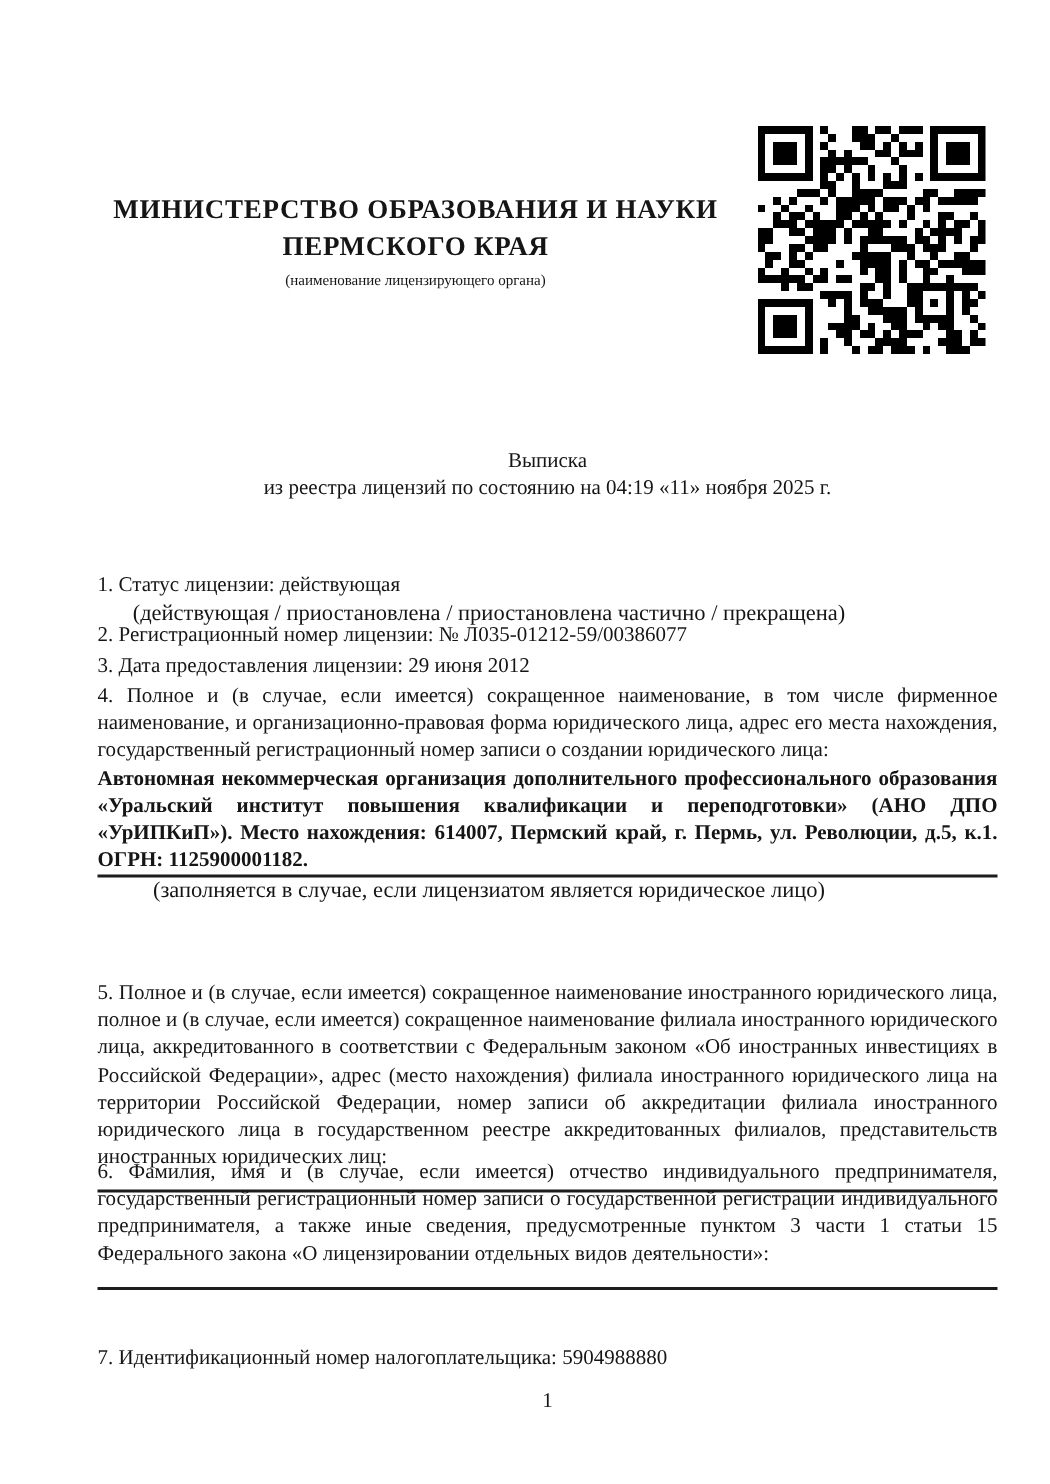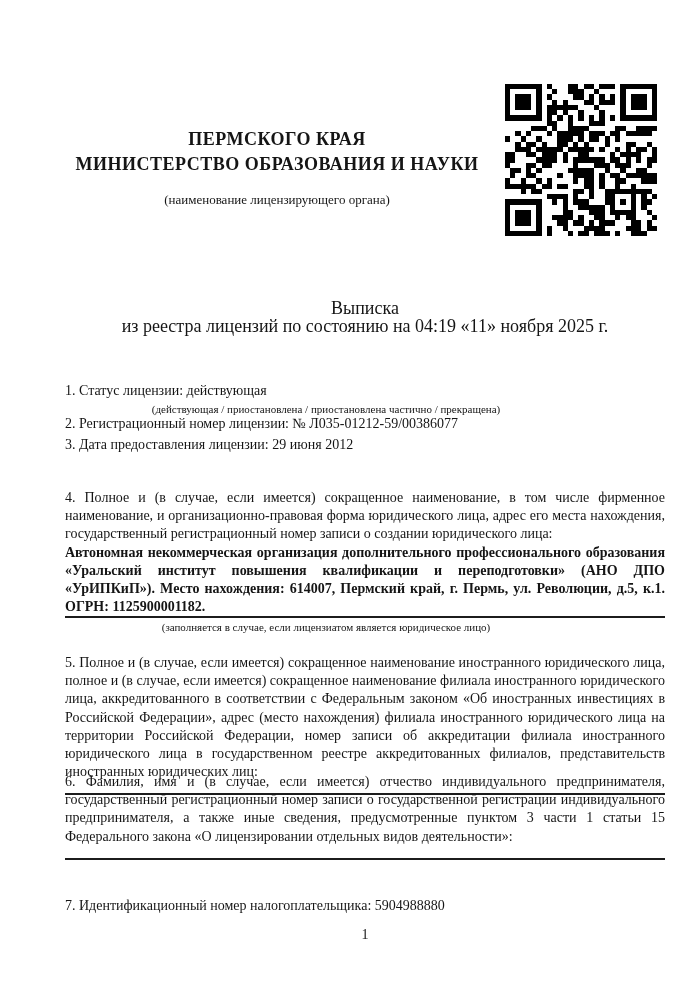--- a/index.html
+++ b/index.html
@@ -8,41 +8,41 @@
     width:700px;height:989px;
     background:#ffffff;
     font-family:"Liberation Serif", serif;
     color:#151515;
     overflow:hidden;
   }
   .abs{position:absolute;}
   
   .ministry-block{left:65px;top:127px;width:424px;text-align:center;}
   .ministry-line{font-size:18px;font-weight:bold;line-height:25px;letter-spacing:0.5px;white-space:nowrap;}
-  .ministry-sub{font-size:13px;line-height:13px;margin-top:16px;}
+  .ministry-sub{font-size:10px;line-height:13px;margin-top:4px;}
   .qr-box{left:505px;top:84px;width:152px;height:152px;}
   .qr-box svg{display:block;width:152px;height:152px;}
   
-  .doc-title{left:65px;top:299px;width:600px;text-align:center;font-size:18px;line-height:18.2px;}
+  .doc-title{left:65px;top:299px;width:600px;text-align:center;font-size:14px;line-height:18.2px;}
   
   .item{position:absolute;left:65px;width:600px;font-size:14px;line-height:18.2px;}
   .just{text-align:justify;text-justify:inter-word;}
-  .note{font-size:11px;line-height:13px;text-align:center;margin-right:78px;margin-top:3px;}
+  .note{font-size:15px;line-height:13px;text-align:center;margin-right:78px;margin-top:3px;}
   .underlined{border-bottom:2px solid #1c1c1c;font-weight:bold;}
   .blank-field{height:12px;border-bottom:2px solid #1c1c1c;}
   .pagenum{left:65px;top:927px;width:600px;text-align:center;font-size:14px;}
 </style>
 </head>
 <body>
 
 <div class="page">
 
   <div class="abs ministry-block">
+    <div class="ministry-line">МИНИСТЕРСТВО ОБРАЗОВАНИЯ И НАУКИ</div>
     <div class="ministry-line">ПЕРМСКОГО КРАЯ</div>
-    <div class="ministry-line">МИНИСТЕРСТВО ОБРАЗОВАНИЯ И НАУКИ</div>
     <div class="ministry-sub">(наименование лицензирующего органа)</div>
   </div>
 
   <div class="abs qr-box">
     <svg id="qr-svg" viewBox="0 0 29 29" shape-rendering="crispEdges" xmlns="http://www.w3.org/2000/svg">
         <rect x="0" y="0" width="1" height="1" fill="#000"></rect>
         <rect x="1" y="0" width="1" height="1" fill="#000"></rect>
         <rect x="2" y="0" width="1" height="1" fill="#000"></rect>
         <rect x="3" y="0" width="1" height="1" fill="#000"></rect>
         <rect x="4" y="0" width="1" height="1" fill="#000"></rect>
@@ -486,21 +486,21 @@
   </div>
 
   <div class="item" style="top:415px">
     <div>2. Регистрационный номер лицензии: № Л035-01212-59/00386077</div>
   </div>
 
   <div class="item" style="top:436px">
     <div>3. Дата предоставления лицензии: 29 июня 2012</div>
   </div>
 
-  <div class="item" style="top:489px">
+  <div class="item" style="top:456px">
     <div class="just">4. Полное и (в случае, если имеется) сокращенное наименование, в том числе фирменное наименование, и организационно-правовая форма юридического лица, адрес его места нахождения, государственный регистрационный номер записи о создании юридического лица:</div>
     <div class="just underlined">Автономная некоммерческая организация дополнительного профессионального образования «Уральский институт повышения квалификации и переподготовки» (АНО ДПО «УрИПКиП»). Место нахождения: 614007, Пермский край, г. Пермь, ул. Революции, д.5, к.1. ОГРН: 1125900001182.</div>
     <div class="note">(заполняется в случае, если лицензиатом является юридическое лицо)</div>
   </div>
 
   <div class="item" style="top:654px">
     <div class="just">5. Полное и (в случае, если имеется) сокращенное наименование иностранного юридического лица, полное и (в случае, если имеется) сокращенное наименование филиала иностранного юридического лица, аккредитованного в соответствии с Федеральным законом «Об иностранных инвестициях в Российской Федерации», адрес (место нахождения) филиала иностранного юридического лица на территории Российской Федерации, номер записи об аккредитации филиала иностранного юридического лица в государственном реестре аккредитованных филиалов, представительств иностранных юридических лиц:</div>
     <div class="blank-field"></div>
   </div>
 

